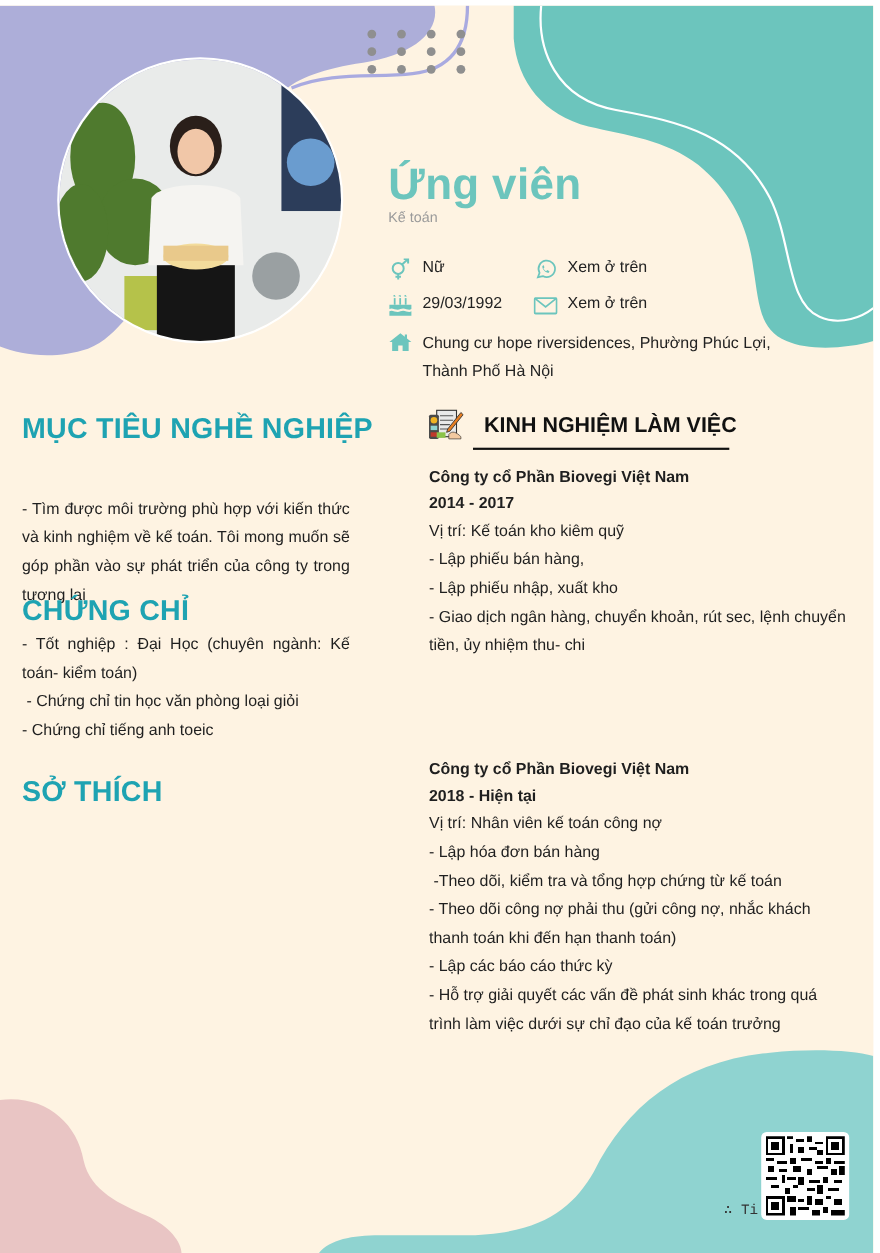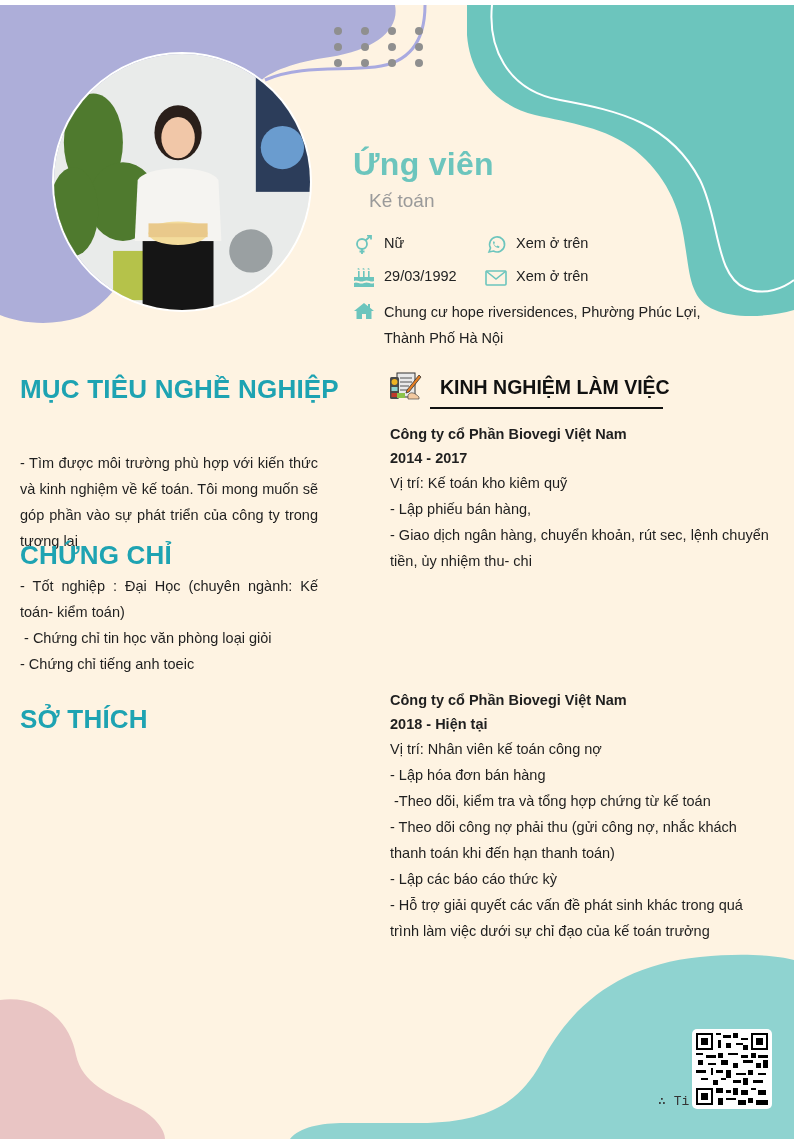--- a/index.html
+++ b/index.html
@@ -1,22 +1,22 @@
 <!DOCTYPE html>
 <html><head>
 <meta charset="utf-8">
 <style>
   html, body { margin: 0; padding: 0; background: #ffffff; }
   body { width: 800px; height: 1139px; overflow: hidden; position: relative; font-family: "Liberation Sans", sans-serif; }
   .page { position: absolute; left: 0; top: 5px; width: 794px; height: 1134px; background: #fef3e2; overflow: hidden; }
   .bg-svg { position: absolute; left: 0; top: 0; width: 794px; height: 1134px; }
   .photo { position: absolute; left: 52px; top: 47px; width: 260px; height: 260px; border-radius: 50%; overflow: hidden; border: 2px solid #ffffff; box-sizing: border-box; }
   .photo svg { width: 100%; height: 100%; display: block; }
-  .name { position: absolute; left: 353px; top: 141px; font-size: 32px; font-weight: bold; color: #6cc5bd; margin: 0; letter-spacing: 0.3px; }
-  .job { position: absolute; left: 353px; top: 185px; font-size: 19px; color: #9a9a9a; margin-left: 16px; }
+  .name { position: absolute; left: 353px; top: 141px; font-size: 40px; font-weight: bold; color: #6cc5bd; margin: 0; letter-spacing: 0.3px; }
+  .job { position: absolute; left: 353px; top: 185px; font-size: 13px; color: #9a9a9a; }
   .info-row { position: absolute; display: flex; align-items: flex-start; font-size: 14.5px; color: #222; }
   .info-row .ico { width: 22px; height: 20px; margin-right: 9px; display: inline-flex; align-items: center; justify-content: center; }
   .address { position: absolute; left: 384px; top: 294px; width: 340px; font-size: 14.5px; line-height: 26px; color: #222; }
   .addr-ico { position: absolute; left: 353px; top: 297px; width: 22px; height: 18px; }
   .sec-title { position: absolute; font-size: 26px; font-weight: bold; color: #1ea3b2; margin: 0; letter-spacing: 0.2px; }
   .body-text { position: absolute; font-size: 14.5px; line-height: 26px; color: #1f1f1f; }
   .justify { text-align: justify; text-align-last: left; }
   .body-text p { margin: 0; }
   .exp-title { position: absolute; left: 440px; top: 371px; font-size: 19.5px; font-weight: bold; color: #111; margin: 0; }
   .exp-underline { position: absolute; left: 430px; top: 402px; width: 233px; height: 2px; background: #111; }
@@ -161,20 +161,21 @@
     <rect x="8" y="22" width="8" height="5" fill="#8bc34a"></rect>
   </svg>
   <h2 class="exp-title">KINH NGHIỆM LÀM VIỆC</h2>
   <div class="exp-underline"></div>
 
   <div class="job-block" style="top:417px;">
     <div class="company">Công ty cổ Phần Biovegi Việt Nam</div>
     <div class="period">2014 - 2017</div>
     <div class="line">Vị trí: Kế toán kho kiêm quỹ</div>
     <div class="line">- Lập phiếu bán hàng,</div>
+    <div class="line">- Lập phiếu nhập, xuất kho</div>
     <div class="line">- Giao dịch ngân hàng, chuyển khoản, rút sec, lệnh chuyển tiền, ủy nhiệm thu- chi</div>
   </div>
 
   <div class="job-block" style="top:683px;">
     <div class="company">Công ty cổ Phần Biovegi Việt Nam</div>
     <div class="period">2018 - Hiện tại</div>
     <div class="line">Vị trí: Nhân viên kế toán công nợ</div>
     <div class="line">- Lập hóa đơn bán hàng</div>
     <div class="line" style="white-space:pre;"> -Theo dõi, kiểm tra và tổng hợp chứng từ kế toán</div>
     <div class="line">- Theo dõi công nợ phải thu (gửi công nợ, nhắc khách thanh toán khi đến hạn thanh toán)</div>

